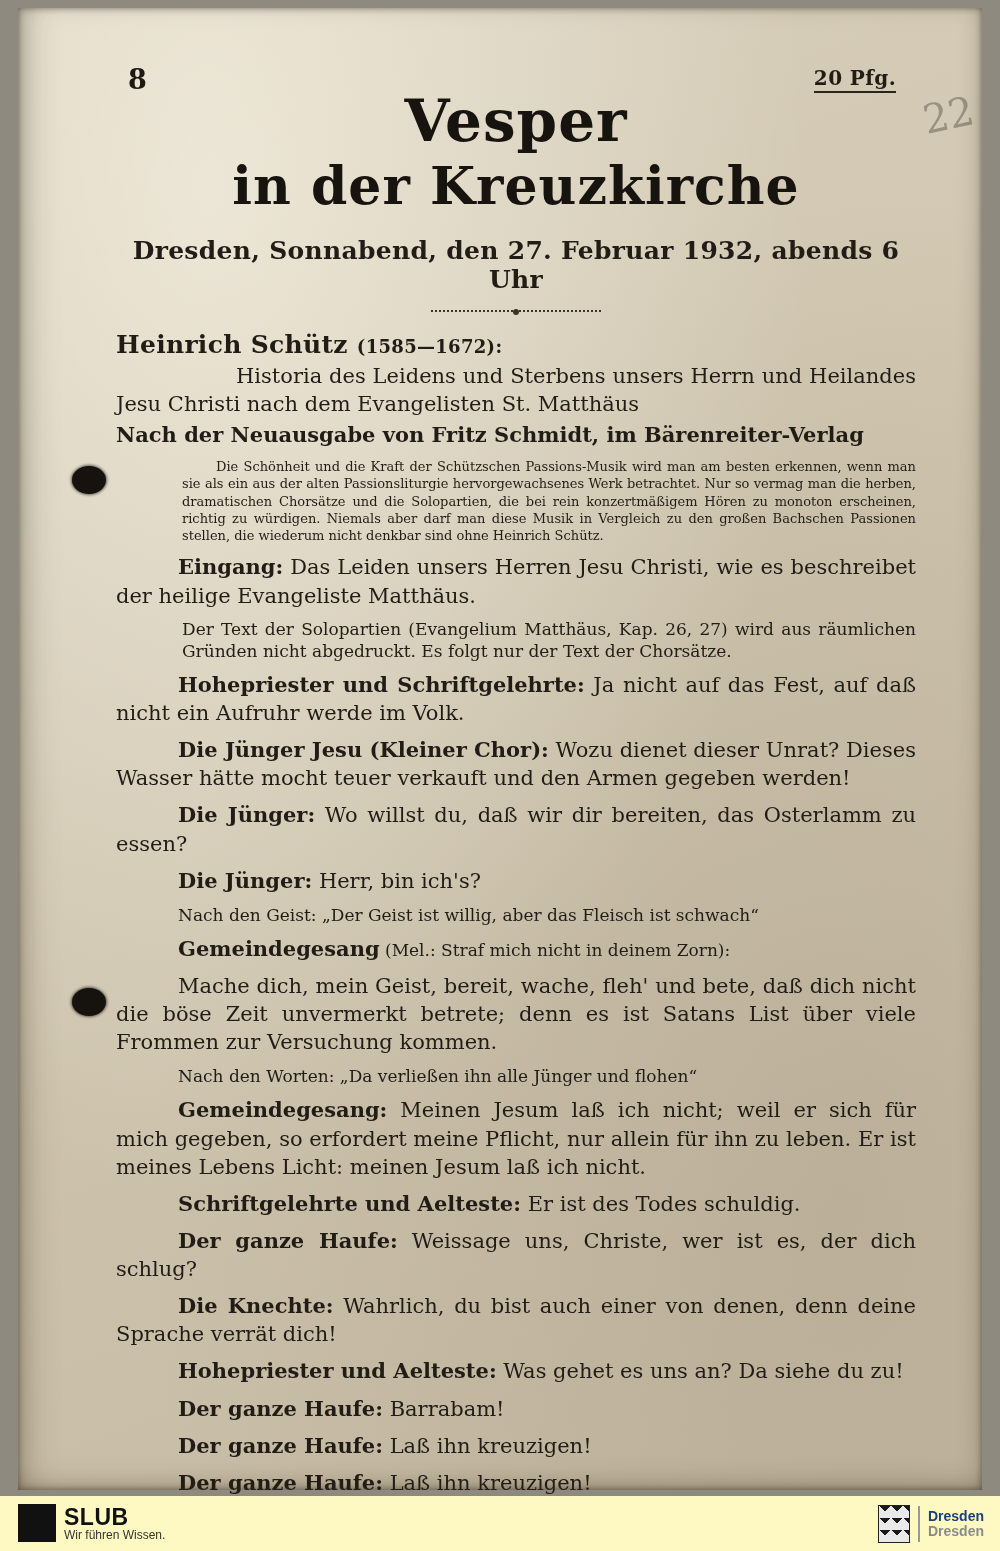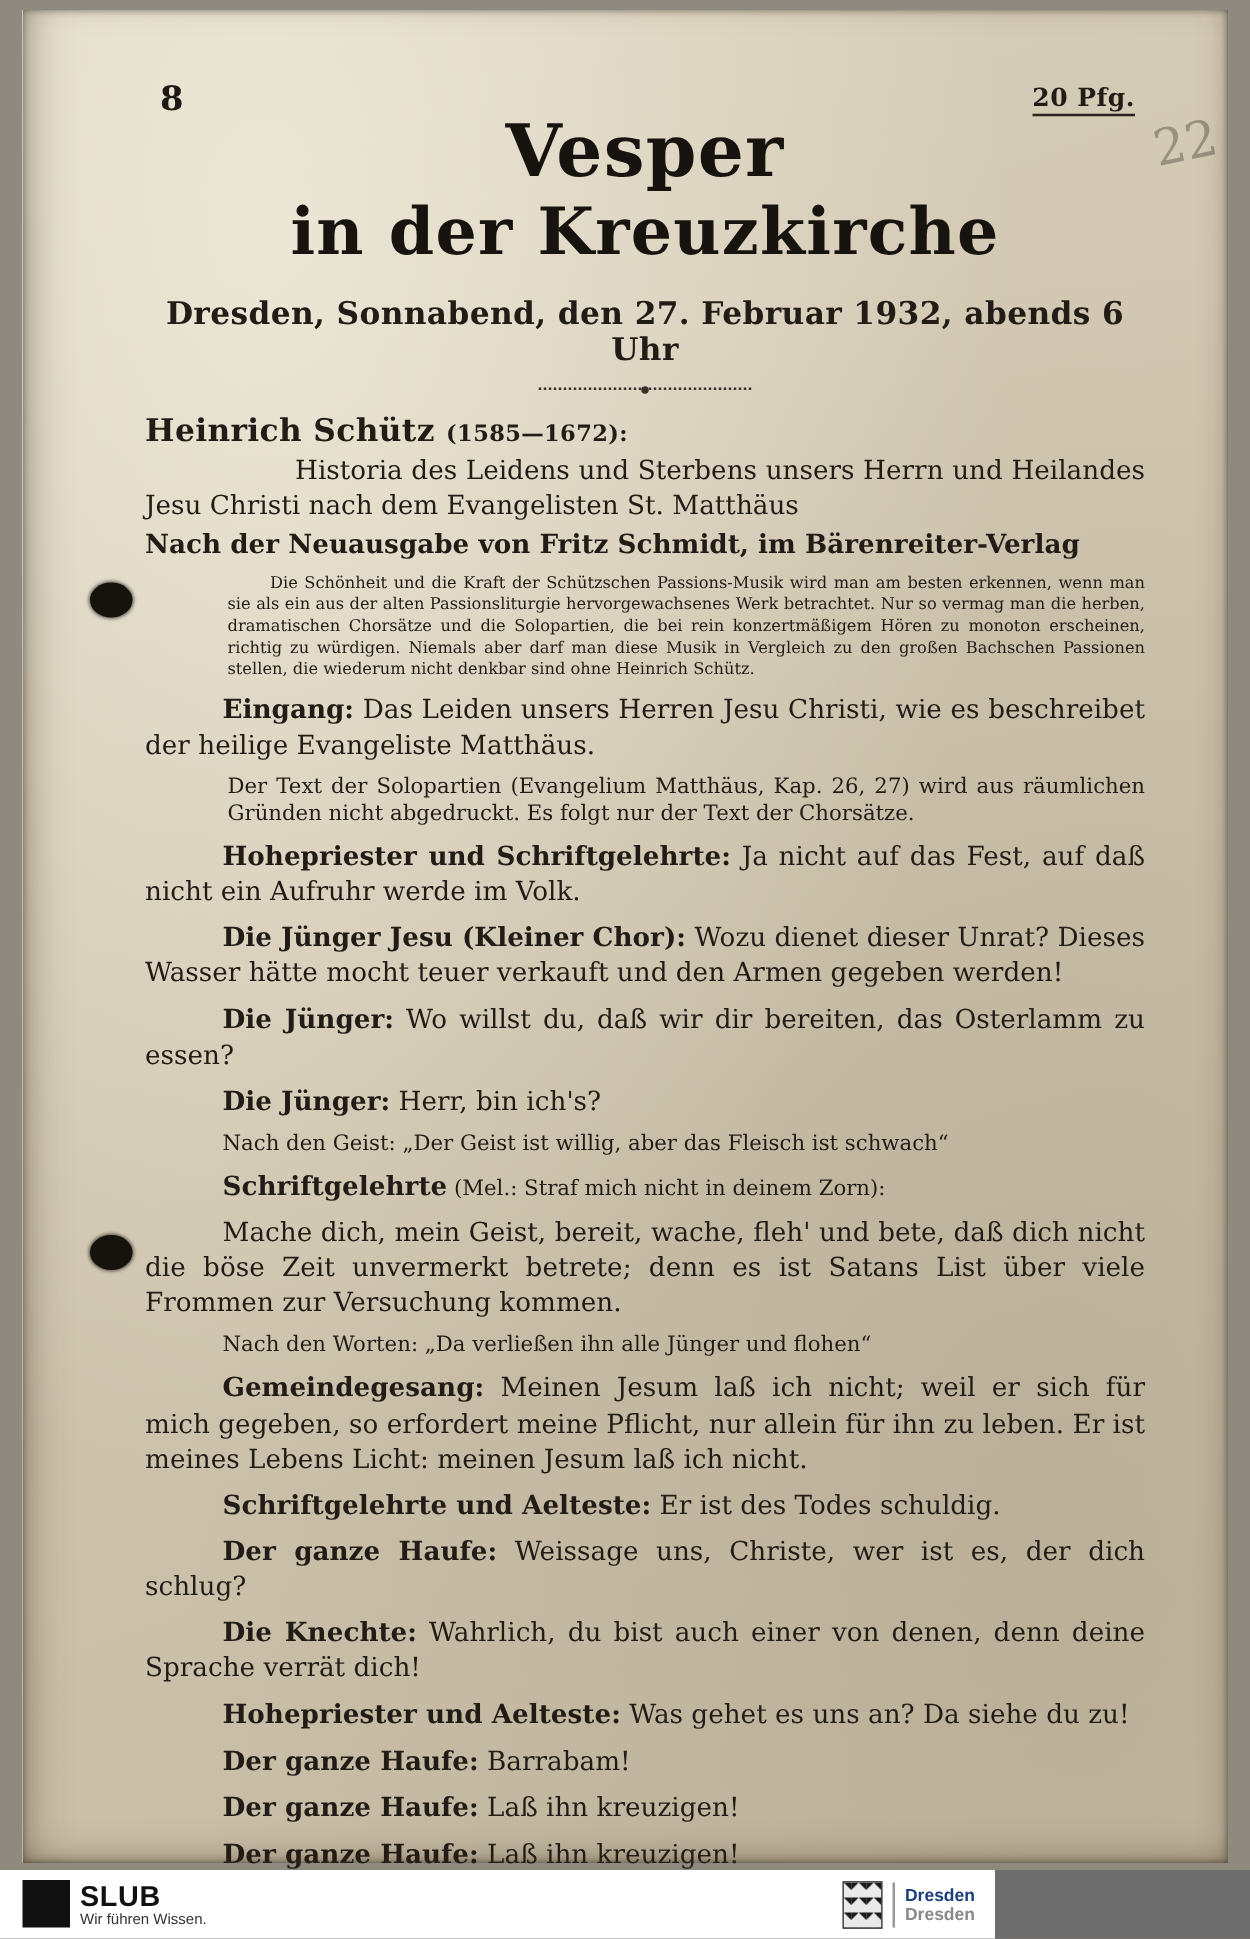--- a/index.html
+++ b/index.html
@@ -73,21 +73,21 @@
     position: absolute;
     left: 12px;
     top: 16px;
     font-family: "DejaVu Serif", serif;
     font-weight: bold;
     font-size: 27px;
     color: #1c1813;
   }
   .price {
     position: absolute;
-    right: 8px;
+    right: 20px;
     top: 18px;
     font-size: 20px;
     font-weight: bold;
     letter-spacing: .4px;
     border-bottom: 2px solid #2a241c;
     padding-bottom: 1px;
   }
   .pencil-mark {
     position: absolute;
     right: -58px;
@@ -203,23 +203,23 @@
     line-height: 1.3;
     margin-top: 9px;
     text-indent: 62px;
   }
 
   
   #footer {
     position: absolute;
     left: 0;
     top: 1496px;
-    width: 796px;
+    width: 1000px;
     height: 55px;
-    background: #ffffff;
+    background: #fef9c3;
   }
   #slub-logo {
     position: absolute;
     left: 18px;
     top: 8px;
     display: flex;
     align-items: center;
     gap: 8px;
   }
   #slub-square {
@@ -339,21 +339,21 @@
 
       <div class="para">
         <span class="lead">Die Jünger:</span><span> Herr, bin ich's?</span>
       </div>
 
       <div class="small-line">
         <span>Nach den Geist: „Der Geist ist willig, aber das Fleisch ist schwach“</span>
       </div>
 
       <div class="para">
-        <span class="lead">Schriftgelehrte</span><span class="small"> (Mel.: Straf mich nicht in deinem Zorn):</span>
+        <span class="lead">Gemeindegesang</span><span class="small"> (Mel.: Straf mich nicht in deinem Zorn):</span>
       </div>
 
       <div class="para">
         <span>Mache dich, mein Geist, bereit, wache, fleh' und bete, daß dich nicht die böse Zeit unvermerkt betrete; denn es ist Satans List über viele Frommen zur Versuchung kommen.</span>
       </div>
 
       <div class="small-line">
         <span>Nach den Worten: „Da verließen ihn alle Jünger und flohen“</span>
       </div>
 

